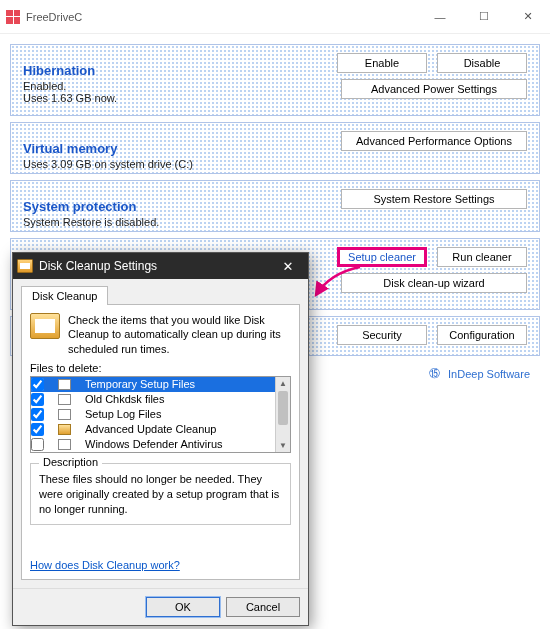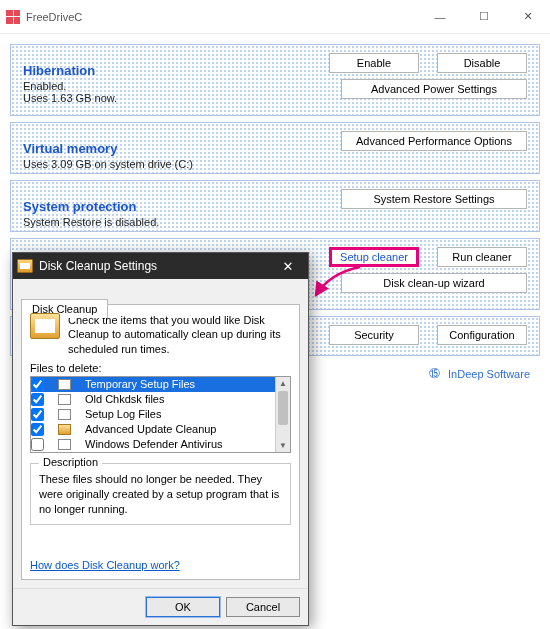--- a/index.html
+++ b/index.html
@@ -7,38 +7,38 @@
 .titlebar{height:34px;display:flex;align-items:center;padding-left:6px;background:#fff;border-bottom:1px solid #eee}
 .titlebar .logo{width:14px;height:14px;margin-right:6px;display:grid;grid-template:1fr 1fr/1fr 1fr;gap:1px}
 .titlebar .logo span{background:#e74856}
 .titlebar .title{flex:1;color:#555}
 .winbtn{width:44px;height:28px;display:flex;align-items:center;justify-content:center;color:#555}
 .content{padding:10px 10px 6px 10px}
 .section{border:1px solid #b0c4e8;background-image:radial-gradient(#bcd3f2 1px,transparent 1px);background-size:4px 4px;background-color:#fff;margin-bottom:6px;padding:18px 12px;position:relative}
 .section h3{color:#1a56c8;font-size:13px;font-weight:600;margin-bottom:2px}
 .section .sub{color:#222;font-size:11px}
 .btnrow{position:absolute;right:12px;top:8px;display:flex;gap:6px;flex-direction:column;align-items:flex-end}
-.btnrow .row{display:flex;gap:18px}
+.btnrow .row{display:flex;gap:10px}
 .wbtn{background:#fff;border:1px solid #b5b5b5;padding:3px 0;min-width:90px;text-align:center;font-size:11px;cursor:pointer}
 .wbtn.wide{min-width:186px}
 .wbtn.hl{border:3px solid #e6007a;padding:1px 0;color:#1a56c8}
 .statusbar{display:flex;align-items:center;gap:8px;padding:4px 10px;font-size:11px;justify-content:flex-end}
 .statusbar .hdd{background:#2f6fd0;color:#fff;padding:1px 5px;font-weight:600}
 .statusbar .exc{color:#2f6fd0;font-weight:600}
 .statusbar .brand{color:#2f6fd0}
 .arrow{position:absolute;left:310px;top:265px;pointer-events:none}
 
 .dialog{position:absolute;left:12px;top:252px;width:297px;background:#f0f0f0;border:1px solid #555;box-shadow:3px 3px 14px rgba(0,0,0,.4)}
 .dlg-title{background:#2b2b2b;color:#fff;height:26px;display:flex;align-items:center;padding:8px 4px}
 .dlg-title .dicon{width:16px;height:14px;margin-right:6px;background:linear-gradient(#ffd27a,#e09a2a);border:1px solid #9a6a1a;border-radius:1px;position:relative}
 .dlg-title .dicon::after{content:"";position:absolute;inset:3px 2px 3px 2px;background:#fff}
 .dlg-title .t{flex:1;font-size:12px}
 .dlg-title .x{width:32px;text-align:center;color:#fff;font-size:13px;cursor:pointer}
 .dlg-body{padding:6px 8px 8px 8px;background:#f0f0f0}
-.tab{display:inline-block;background:#fff;border:1px solid #bbb;border-bottom:none;padding:3px 10px;font-size:11px;position:relative;top:14px}
+.tab{display:inline-block;background:#fff;border:1px solid #bbb;border-bottom:none;padding:3px 10px;font-size:11px;position:relative;top:1px}
 .panel{background:#fff;border:1px solid #bbb;padding:8px}
 .intro{display:flex;gap:8px;margin-bottom:6px}
 .intro .bigicon{width:30px;height:26px;flex:none;background:linear-gradient(#ffe19a,#e0a030);border:1px solid #a77a20;border-radius:2px;position:relative}
 .intro .bigicon::after{content:"";position:absolute;left:4px;right:4px;top:5px;bottom:5px;background:#fff}
 .intro p{font-size:11px;line-height:1.3}
 .flab{font-size:11px;margin:4px 0 2px}
 .filebox{border:1px solid #9a9a9a;background:#fff;max-height:92px;overflow:hidden;position:relative}
 .frow{display:flex;align-items:center;gap:14px;padding:1px 0;font-size:11px}
 .frow.sel{background:#1a6fe0;color:#fff}
 .frow input{margin:0}

